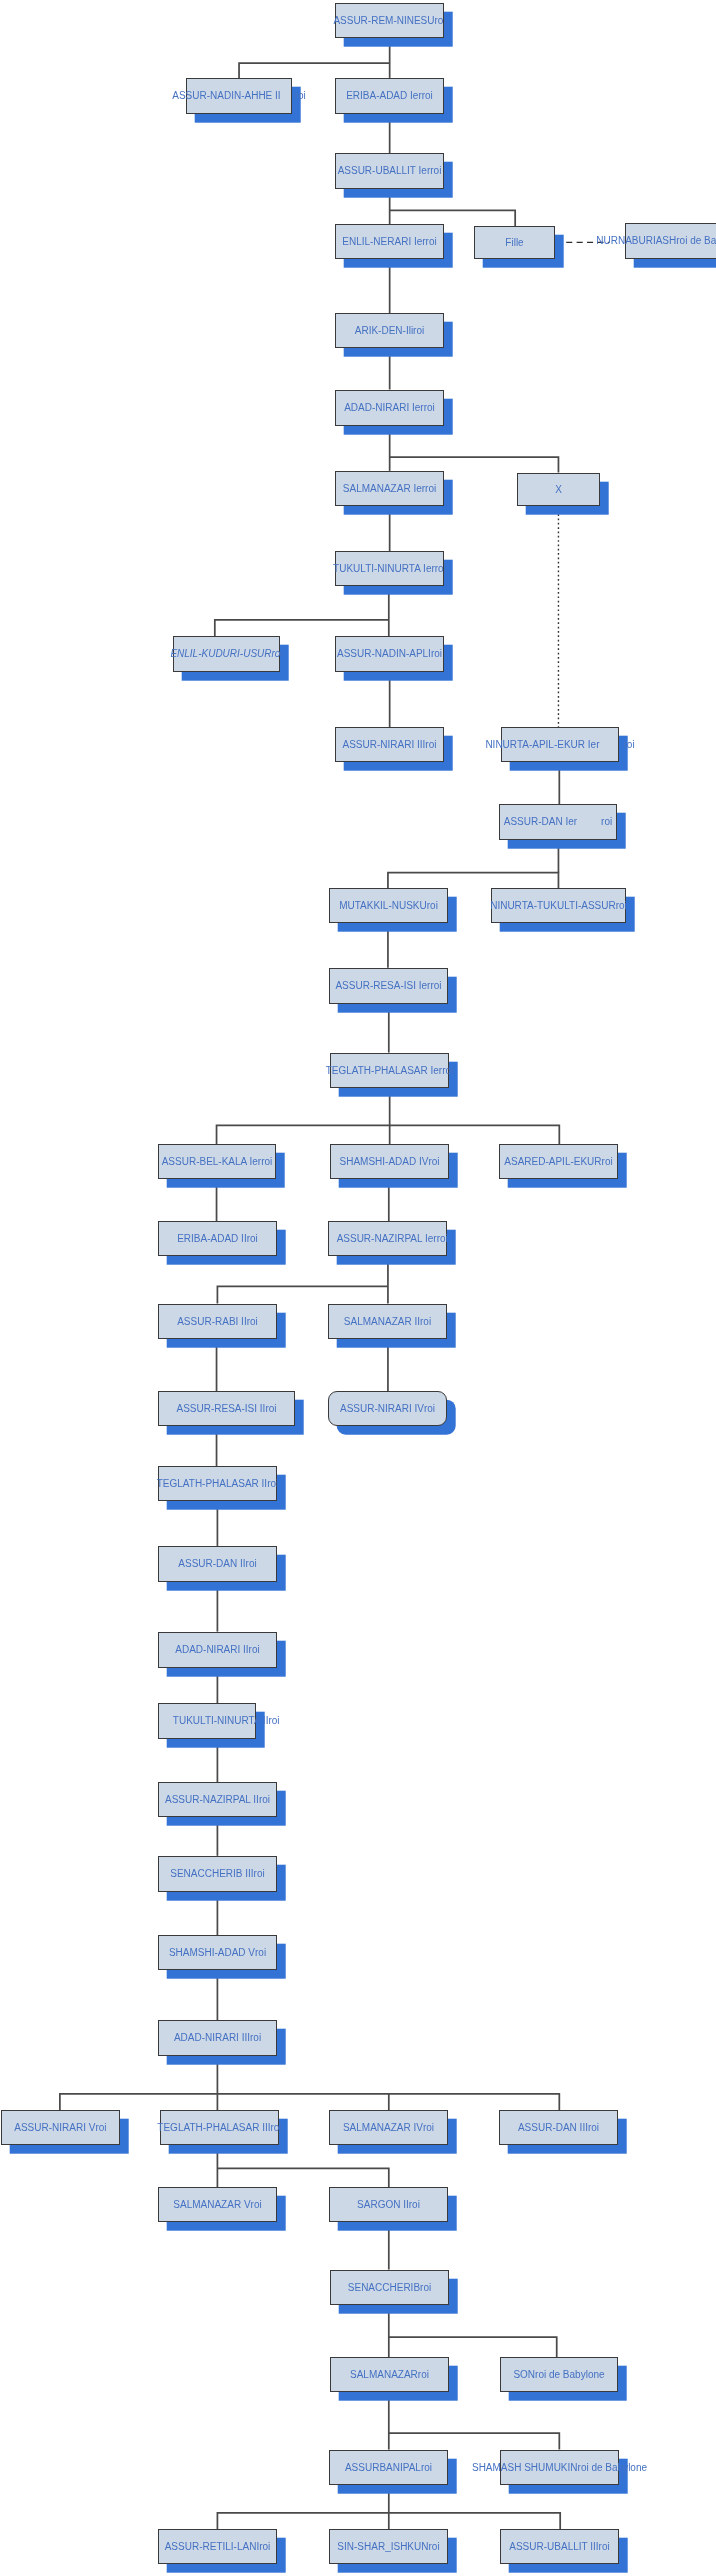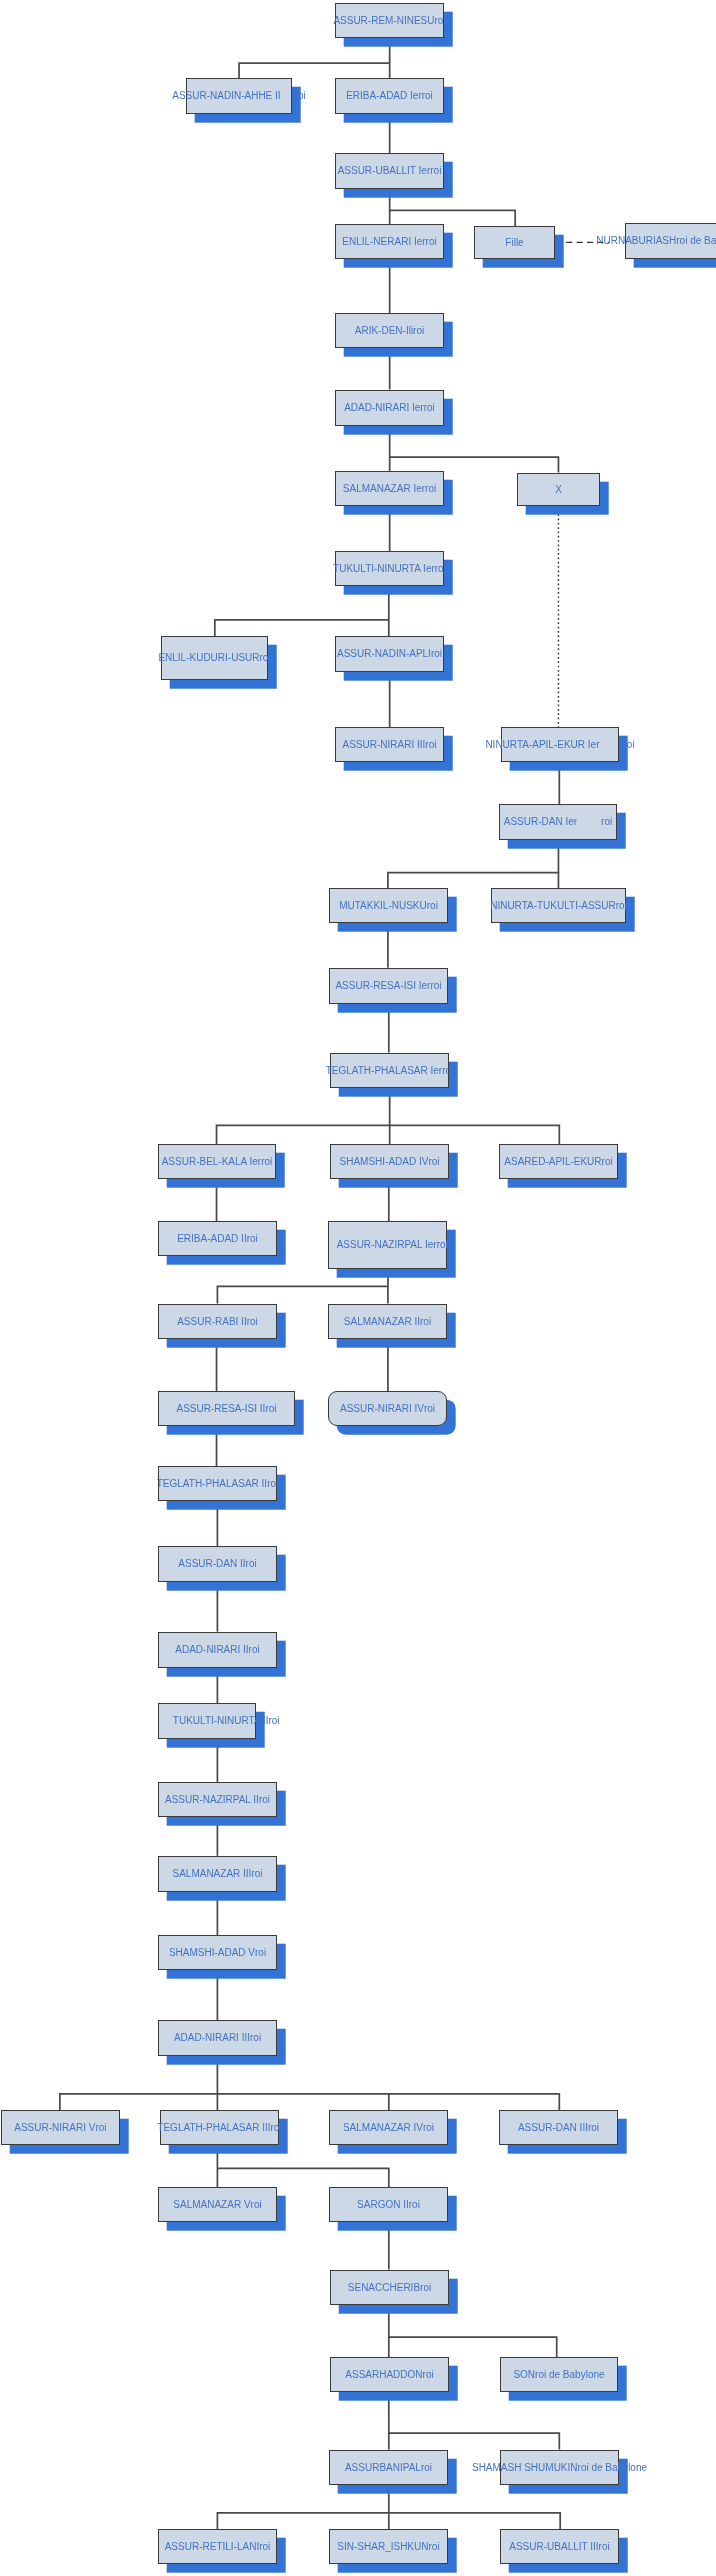--- a/index.html
+++ b/index.html
@@ -123,21 +123,21 @@
       <span class="label">SALMANAZAR Ier</span>
       <span class="sub">roi</span>
     </div>
     <div class="node" style="left: 517px; top: 473px; width: 83px; height: 33px;">
       <span class="label">X</span>
     </div>
     <div class="node" style="left: 335px; top: 551px; width: 109px; height: 35px;">
       <span class="label">TUKULTI-NINURTA Ier</span>
       <span class="sub">roi</span>
     </div>
-    <div class="node" style="left: 161px; top: 636px; width: 107px; height: 44px;">
+    <div class="node" style="left: 173px; top: 636px; width: 107px; height: 36px; font-style: italic;">
       <span class="label">ENLIL-KUDURI-USUR</span>
       <span class="sub">roi</span>
     </div>
     <div class="node" style="left: 335px; top: 636px; width: 109px; height: 36px;">
       <span class="label">ASSUR-NADIN-APLI</span>
       <span class="sub">roi</span>
     </div>
     <div class="node" style="left: 335px; top: 727px; width: 109px; height: 35px;">
       <span class="label">ASSUR-NIRARI III</span>
       <span class="sub">roi</span>
@@ -175,21 +175,21 @@
       <span class="sub">roi</span>
     </div>
     <div class="node" style="left: 499px; top: 1144px; width: 119px; height: 35px;">
       <span class="label">ASARED-APIL-EKUR</span>
       <span class="sub">roi</span>
     </div>
     <div class="node" style="left: 158px; top: 1221px; width: 119px; height: 35px;">
       <span class="label">ERIBA-ADAD II</span>
       <span class="sub">roi</span>
     </div>
-    <div class="node" style="left: 328px; top: 1221px; width: 119px; height: 48px; padding-left: 12px;">
+    <div class="node" style="left: 328px; top: 1221px; width: 119px; height: 35px; padding-left: 12px;">
       <span class="label">ASSUR-NAZIRPAL Ier</span>
       <span class="sub">roi</span>
     </div>
     <div class="node" style="left: 158px; top: 1304px; width: 119px; height: 35px;">
       <span class="label">ASSUR-RABI II</span>
       <span class="sub">roi</span>
     </div>
     <div class="node" style="left: 328px; top: 1304px; width: 119px; height: 35px;">
       <span class="label">SALMANAZAR II</span>
       <span class="sub">roi</span>
@@ -216,21 +216,21 @@
     </div>
     <div class="node" style="left: 158px; top: 1703px; width: 98px; height: 36px; padding-left: 41px;">
       <span class="label">TUKULTI-NINURTA II</span>
       <span class="sub">roi</span>
     </div>
     <div class="node" style="left: 158px; top: 1782px; width: 119px; height: 35px;">
       <span class="label">ASSUR-NAZIRPAL II</span>
       <span class="sub">roi</span>
     </div>
     <div class="node" style="left: 158px; top: 1856px; width: 119px; height: 36px;">
-      <span class="label">SALMANAZAR III</span>
+      <span class="label">SENACCHERIB III</span>
       <span class="sub">roi</span>
     </div>
     <div class="node" style="left: 158px; top: 1935px; width: 119px; height: 35px;">
       <span class="label">SHAMSHI-ADAD V</span>
       <span class="sub">roi</span>
     </div>
     <div class="node" style="left: 158px; top: 2020px; width: 119px; height: 36px;">
       <span class="label">ADAD-NIRARI III</span>
       <span class="sub">roi</span>
     </div>
@@ -256,21 +256,21 @@
     </div>
     <div class="node" style="left: 329px; top: 2187px; width: 119px; height: 35px;">
       <span class="label">SARGON II</span>
       <span class="sub">roi</span>
     </div>
     <div class="node" style="left: 330px; top: 2270px; width: 119px; height: 35px;">
       <span class="label">SENACCHERIB</span>
       <span class="sub">roi</span>
     </div>
     <div class="node" style="left: 330px; top: 2357px; width: 119px; height: 35px;">
-      <span class="label">ASSARHADDON</span>
+      <span class="label">SALMANAZAR</span>
       <span class="sub">roi</span>
     </div>
     <div class="node" style="left: 500px; top: 2357px; width: 118px; height: 35px;">
       <span class="label">SON</span>
       <span class="sub">roi de Babylone</span>
     </div>
     <div class="node" style="left: 329px; top: 2450px; width: 119px; height: 35px;">
       <span class="label">ASSURBANIPAL</span>
       <span class="sub">roi</span>
     </div>

